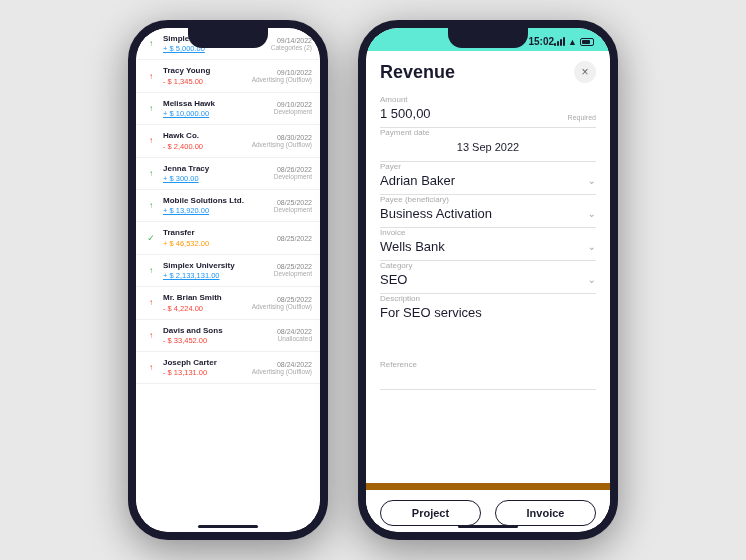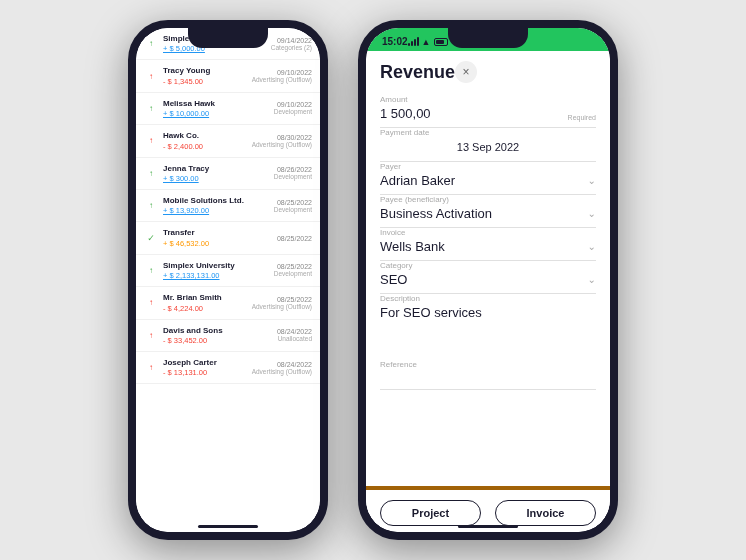--- a/index.html
+++ b/index.html
@@ -118,23 +118,23 @@
 
     .tx-cat {
       font-size: 6.5px;
       color: #aaa;
       display: block;
       text-align: right;
     }
 
     
     .status-bar {
-      background: #22c55e;
-      display: flex;
-      justify-content: flex-start;
+      background: #5eead4;
+      display: flex;
+      justify-content: flex-end;
       align-items: center;
       padding: 8px 16px 4px;
       font-size: 10px;
       font-weight: 600;
       color: #1a1a2e;
     }
 
     .status-icons {
       display: flex;
       gap: 3px;
@@ -144,21 +144,21 @@
 
     .revenue-sheet {
       background: #fff;
       padding: 10px 14px;
       height: calc(100% - 30px);
       overflow-y: auto;
     }
 
     .revenue-header {
       display: flex;
-      justify-content: flex-start;
+      justify-content: space-between;
       align-items: center;
       margin-bottom: 12px;
     }
 
     .revenue-title {
       font-size: 18px;
       font-weight: 700;
       color: #1a1a2e;
     }
 
@@ -218,21 +218,21 @@
       text-align: center;
       font-size: 11px;
       color: #1a1a2e;
       padding: 2px 0;
     }
 
     .bottom-buttons {
       display: flex;
       gap: 14px;
       padding: 10px 14px 6px;
-      border-top: 4px solid #a16207;
+      border-top: 7px solid #a16207;
       position: absolute;
       bottom: 0;
       left: 0;
       right: 0;
       background: #fff;
     }
 
     .btn-outline {
       flex: 1;
       border: 1.5px solid #1a1a2e;

